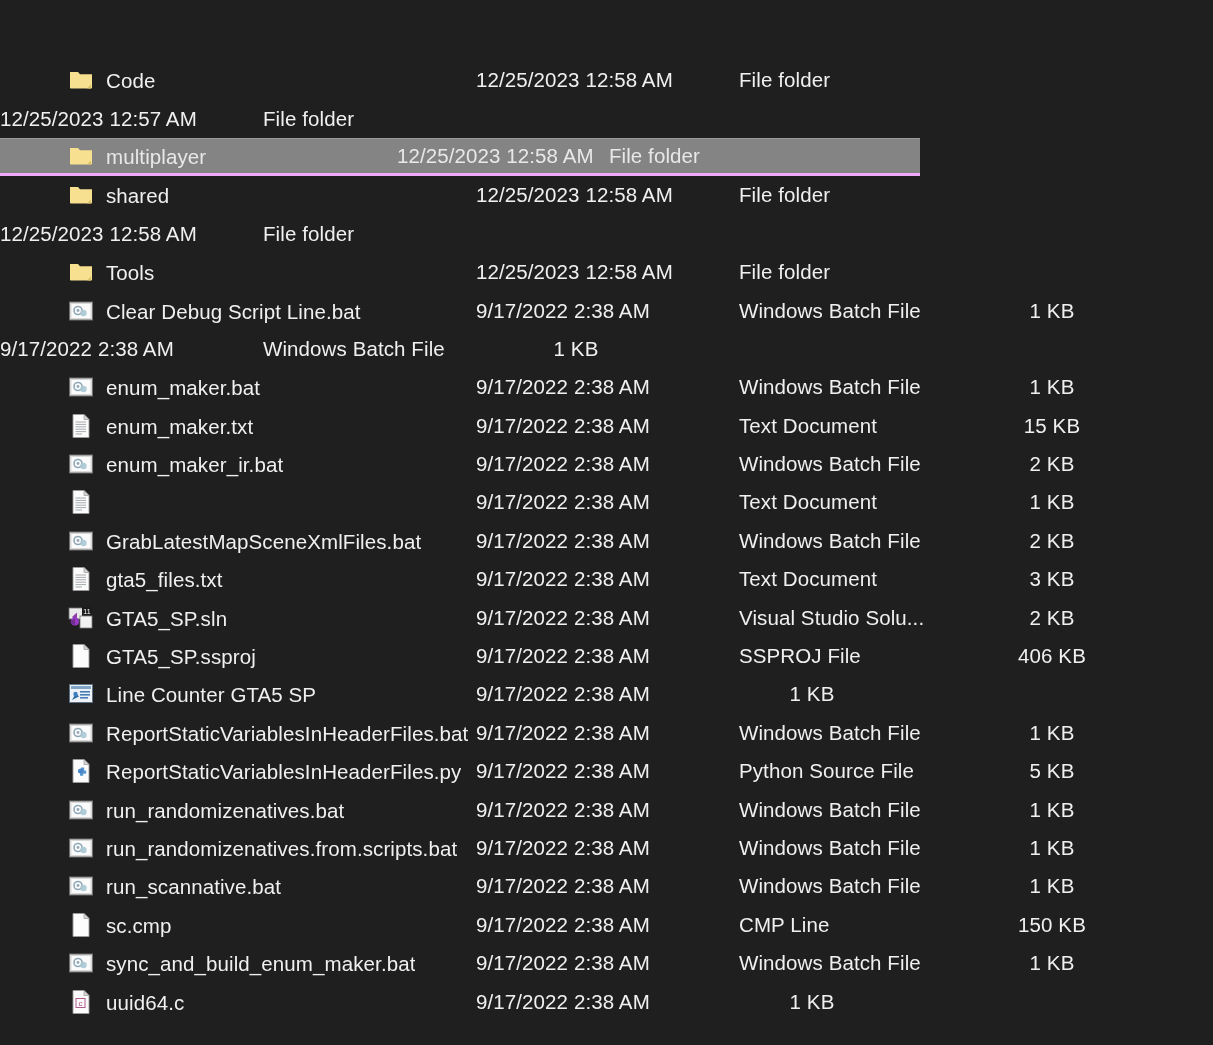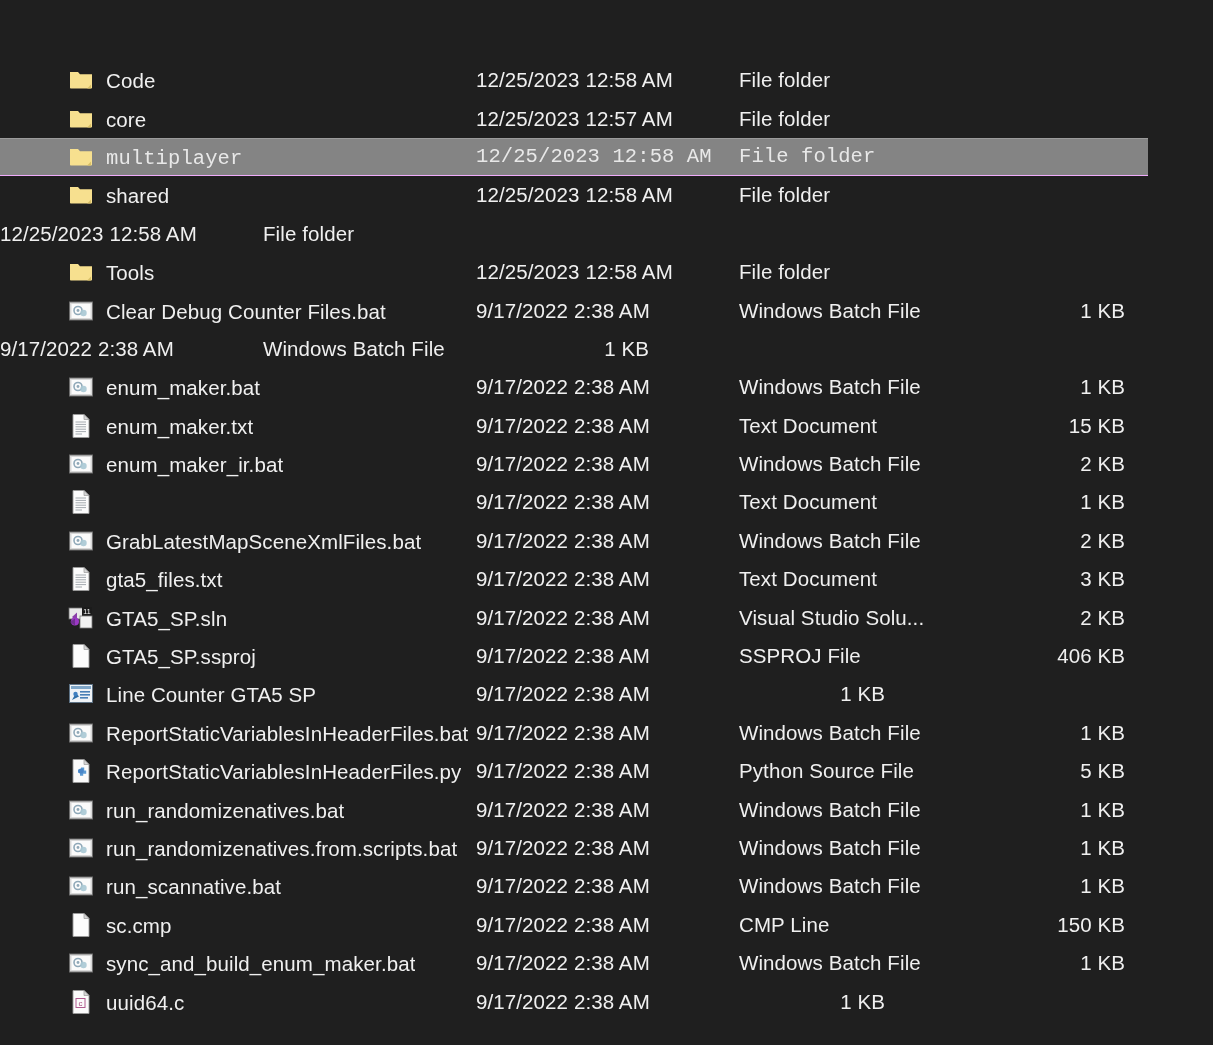--- a/index.html
+++ b/index.html
@@ -30,24 +30,23 @@
     display: flex;
     align-items: center;
     box-sizing: border-box;
     color: #f0f0f0;
     font-size: 20.5px;
     letter-spacing: 0.1px;
   }
   .row.selected {
     background: #848484;
     border-top: 1px solid #9b9b9b;
-    border-bottom: 1px solid #f0abfc;
-    width: 1148px;
+    border-bottom: 3px solid #f0abfc;
+    width: 920px;
     color: #e8e8e8;
-    font-family: Liberation Mono, monospace;
   }
   .cell-name {
     display: flex;
     align-items: flex-end;
     width: 476px;
     padding-left: 68px;
     box-sizing: border-box;
     white-space: nowrap;
     overflow: hidden;
   }
@@ -55,21 +54,21 @@
     width: 263px;
     white-space: nowrap;
   }
   .cell-type {
     width: 240px;
     white-space: nowrap;
     overflow: hidden;
   }
   .cell-size {
     width: 146px;
-    text-align: right;
+    text-align: center;
     white-space: nowrap;
   }
   .icon {
     width: 26px;
     height: 26px;
     margin-right: 12px;
     flex: 0 0 26px;
     position: relative;
   }
   .icon svg { display: block; }
@@ -91,92 +90,83 @@
       <path d="M19.2 21.5 h3 a0.8 0.8 0 0 0 0.8 -0.8 v-3.2 Z" fill="#d8bf66"></path>
     </svg>
         </span>
         <span class="name-text">Code</span>
       </div>
       <div class="cell-date">12/25/2023 12:58 AM</div>
       <div class="cell-type">File folder</div>
       <div class="cell-size"></div>
     </div>
     <div class="row">
+      <div class="cell-date">12/25/2023 12:57 AM</div>
+      <div class="cell-type">File folder</div>
+      <div class="cell-size"></div>
+    </div>
+    <div class="row selected">
       <div class="cell-name">
         <span class="icon">
           <svg width="26" height="26" viewBox="0 0 26 26">
       <path d="M2 5 h8 l2 2.2 h12 v13.5 a0.8 0.8 0 0 1 -0.8 0.8 H2.8 a0.8 0.8 0 0 1 -0.8 -0.8 Z" fill="#f7e08f"></path>
       <path d="M19.2 21.5 h3 a0.8 0.8 0 0 0 0.8 -0.8 v-3.2 Z" fill="#d8bf66"></path>
     </svg>
         </span>
-        <span class="name-text">core</span>
-      </div>
-      <div class="cell-date">12/25/2023 12:57 AM</div>
-      <div class="cell-type">File folder</div>
-      <div class="cell-size"></div>
-    </div>
-    <div class="row selected">
+        <span class="name-text">multiplayer</span>
+      </div>
+      <div class="cell-date">12/25/2023 12:58 AM</div>
+      <div class="cell-type">File folder</div>
+      <div class="cell-size"></div>
+    </div>
+    <div class="row">
       <div class="cell-name">
         <span class="icon">
           <svg width="26" height="26" viewBox="0 0 26 26">
       <path d="M2 5 h8 l2 2.2 h12 v13.5 a0.8 0.8 0 0 1 -0.8 0.8 H2.8 a0.8 0.8 0 0 1 -0.8 -0.8 Z" fill="#f7e08f"></path>
       <path d="M19.2 21.5 h3 a0.8 0.8 0 0 0 0.8 -0.8 v-3.2 Z" fill="#d8bf66"></path>
     </svg>
         </span>
-        <span class="name-text">multiplayer</span>
-      </div>
+        <span class="name-text">shared</span>
+      </div>
+      <div class="cell-date">12/25/2023 12:58 AM</div>
+      <div class="cell-type">File folder</div>
+      <div class="cell-size"></div>
+    </div>
+    <div class="row">
       <div class="cell-date">12/25/2023 12:58 AM</div>
       <div class="cell-type">File folder</div>
       <div class="cell-size"></div>
     </div>
     <div class="row">
       <div class="cell-name">
         <span class="icon">
           <svg width="26" height="26" viewBox="0 0 26 26">
       <path d="M2 5 h8 l2 2.2 h12 v13.5 a0.8 0.8 0 0 1 -0.8 0.8 H2.8 a0.8 0.8 0 0 1 -0.8 -0.8 Z" fill="#f7e08f"></path>
       <path d="M19.2 21.5 h3 a0.8 0.8 0 0 0 0.8 -0.8 v-3.2 Z" fill="#d8bf66"></path>
     </svg>
         </span>
-        <span class="name-text">shared</span>
+        <span class="name-text">Tools</span>
       </div>
       <div class="cell-date">12/25/2023 12:58 AM</div>
       <div class="cell-type">File folder</div>
       <div class="cell-size"></div>
     </div>
     <div class="row">
-      <div class="cell-date">12/25/2023 12:58 AM</div>
-      <div class="cell-type">File folder</div>
-      <div class="cell-size"></div>
-    </div>
-    <div class="row">
-      <div class="cell-name">
-        <span class="icon">
-          <svg width="26" height="26" viewBox="0 0 26 26">
-      <path d="M2 5 h8 l2 2.2 h12 v13.5 a0.8 0.8 0 0 1 -0.8 0.8 H2.8 a0.8 0.8 0 0 1 -0.8 -0.8 Z" fill="#f7e08f"></path>
-      <path d="M19.2 21.5 h3 a0.8 0.8 0 0 0 0.8 -0.8 v-3.2 Z" fill="#d8bf66"></path>
-    </svg>
-        </span>
-        <span class="name-text">Tools</span>
-      </div>
-      <div class="cell-date">12/25/2023 12:58 AM</div>
-      <div class="cell-type">File folder</div>
-      <div class="cell-size"></div>
-    </div>
-    <div class="row">
-      <div class="cell-name">
-        <span class="icon">
-          <svg width="26" height="26" viewBox="0 0 26 26">
-      <rect x="1.5" y="4" width="23" height="18" fill="#d8d8d8" stroke="#6e6e6e" stroke-width="1"></rect>
-      <rect x="3.5" y="6" width="19" height="14" fill="#fbfbfb"></rect>
-      <circle cx="10" cy="12.5" r="4" fill="none" stroke="#8fa8b8" stroke-width="1.6"></circle>
-      <circle cx="10" cy="12.5" r="1.4" fill="#8fa8b8"></circle>
-      <circle cx="15.5" cy="15" r="3.2" fill="#a9c8d4" opacity="0.9"></circle>
-    </svg>
-        </span>
-        <span class="name-text">Clear Debug Counter Files.bat</span>
+      <div class="cell-name">
+        <span class="icon">
+          <svg width="26" height="26" viewBox="0 0 26 26">
+      <rect x="1.5" y="4" width="23" height="18" fill="#d8d8d8" stroke="#6e6e6e" stroke-width="1"></rect>
+      <rect x="3.5" y="6" width="19" height="14" fill="#fbfbfb"></rect>
+      <circle cx="10" cy="12.5" r="4" fill="none" stroke="#8fa8b8" stroke-width="1.6"></circle>
+      <circle cx="10" cy="12.5" r="1.4" fill="#8fa8b8"></circle>
+      <circle cx="15.5" cy="15" r="3.2" fill="#a9c8d4" opacity="0.9"></circle>
+    </svg>
+        </span>
+        <span class="name-text">Clear Debug Script Line.bat</span>
       </div>
       <div class="cell-date">9/17/2022 2:38 AM</div>
       <div class="cell-type">Windows Batch File</div>
       <div class="cell-size">1 KB</div>
     </div>
     <div class="row">
       <div class="cell-date">9/17/2022 2:38 AM</div>
       <div class="cell-type">Windows Batch File</div>
       <div class="cell-size">1 KB</div>
     </div>

